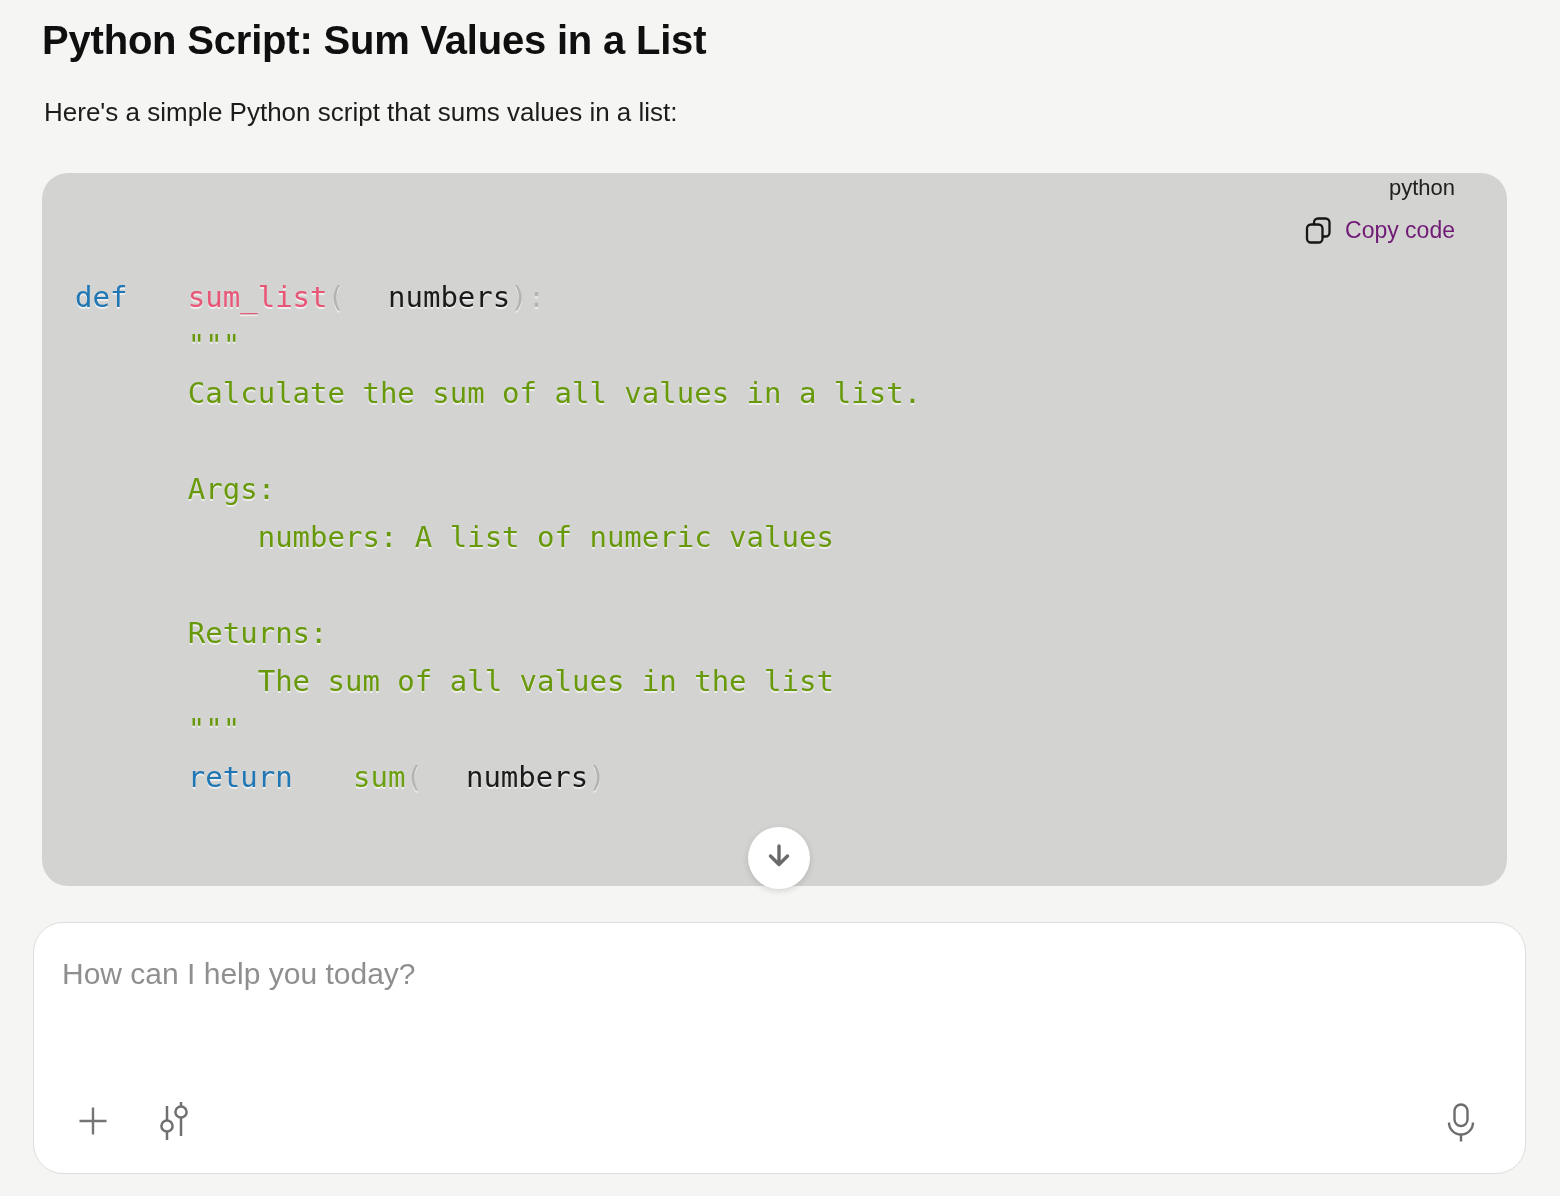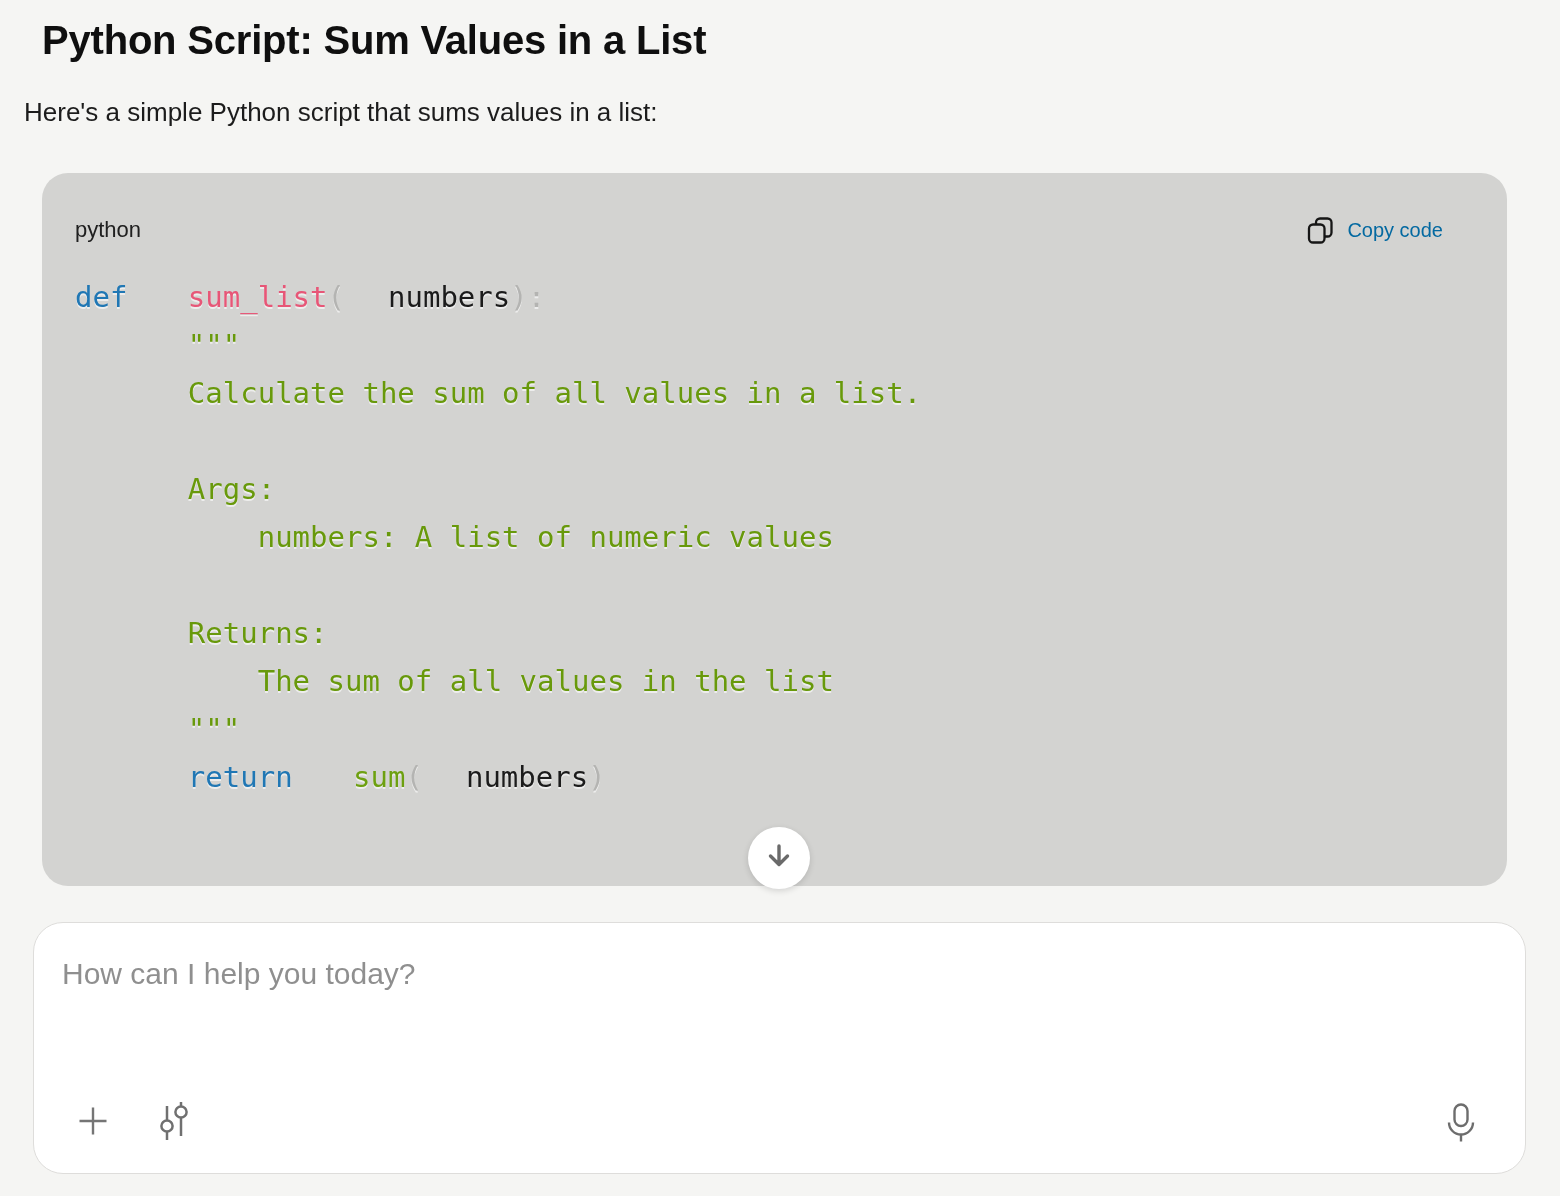--- a/index.html
+++ b/index.html
@@ -9,38 +9,39 @@
     background:var(--page-bg,#f5f5f3);
     font-family:"Liberation Sans", sans-serif;
     overflow:hidden;
   }
 
   .page-title {
     position:absolute; left:42px; top:18px;
     font-size:40px; font-weight:700; color:#0f0f0f; letter-spacing:-0.2px;
   }
   .intro-text {
-    position:absolute; left:24px; top:97px;
+    position:absolute; left:44px; top:97px;
     font-size:26px; color:#1c1c1c;
   }
 
   .code-block {
     position:absolute; left:42px; top:173px; width:1465px; height:713px;
     background:var(--code-bg,#d3d3d1);
     border-radius:26px;
   }
   .code-header {
-    position:absolute; left:0; top:0; right:16px; height:72px;
+    position:absolute; left:0; top:0; right:4px; height:72px;
     display:flex; align-items:flex-end; justify-content:space-between;
     padding:0 48px 0 33px;
+    flex-direction:column;
   }
   .lang-label { font-size:22px; color:#202020; line-height:30px; }
   .copy-btn {
     display:flex; align-items:center; gap:13px;
-    font-size:20px; color:#0369a1; cursor:pointer; line-height:30px;
+    font-size:23px; color:#701a75; cursor:pointer; line-height:30px;
   }
   .copy-btn svg { display:block; }
 
   .code-content {
     position:absolute; left:33px; top:100px;
     font-family:"DejaVu Sans Mono", monospace;
     font-size:29px; line-height:48px; white-space:pre;
     text-shadow:0 2px 0 rgba(255,255,255,0.6);
   }
   .code-line { height:48px; }

